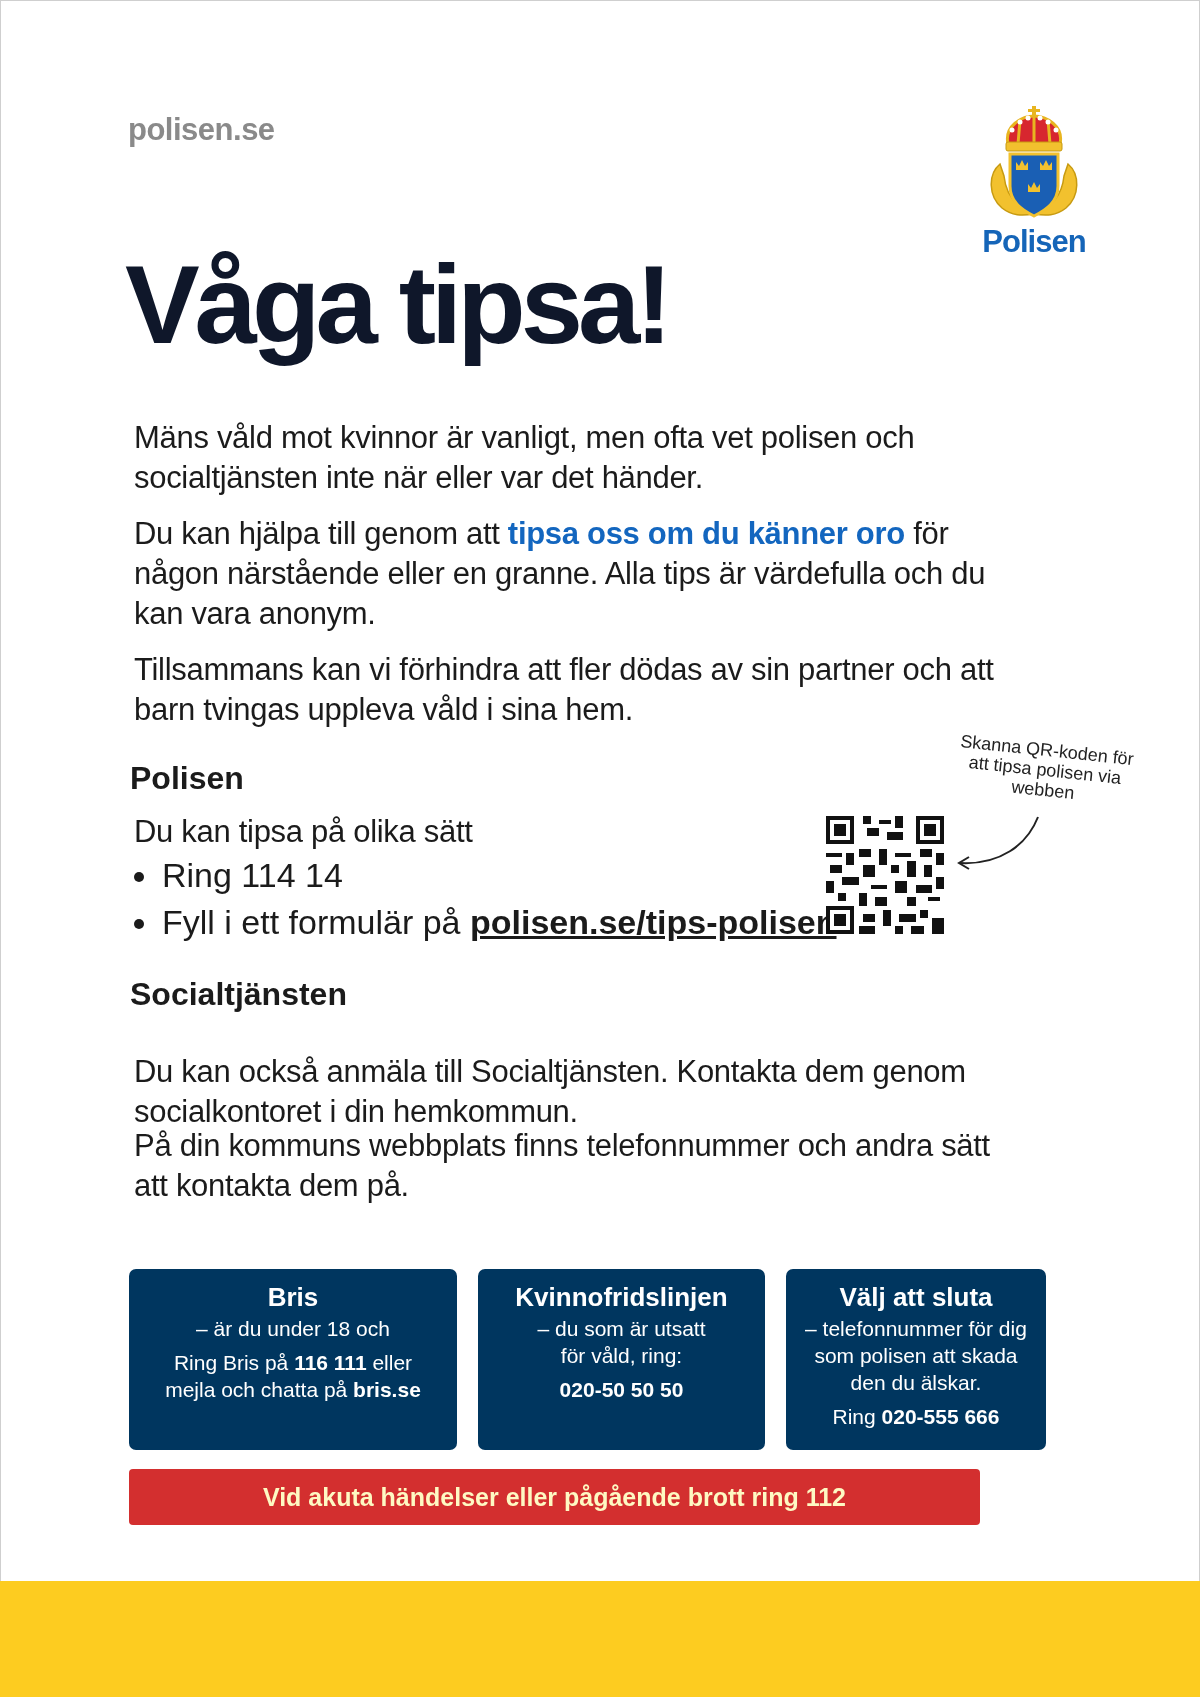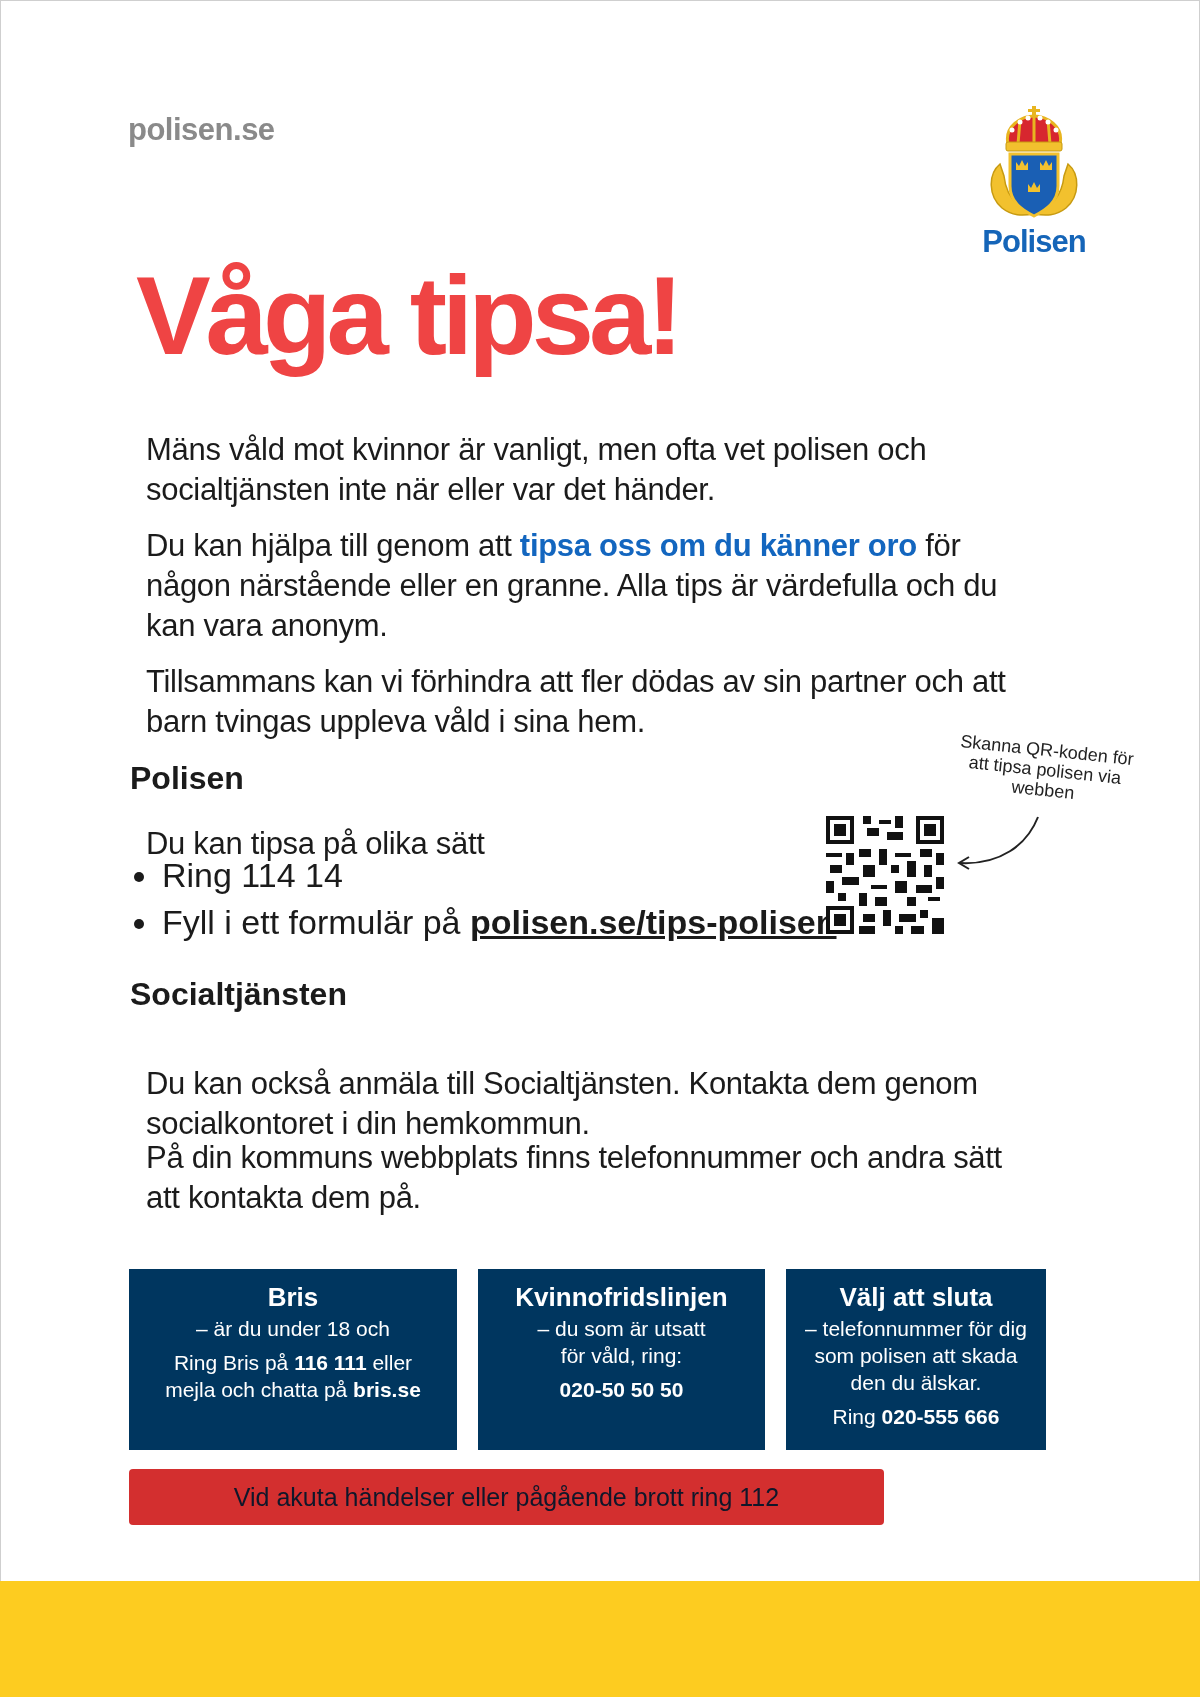--- a/index.html
+++ b/index.html
@@ -4,36 +4,36 @@
 <style>
   html, body { margin: 0; padding: 0; }
   body {
     width: 1200px; height: 1697px; position: relative; overflow: hidden;
     background: #ffffff; font-family: "Liberation Sans", "DejaVu Sans", sans-serif; color: #1b1b1b;
   }
   .frame { position: absolute; inset: 0; border: 1px solid #cfcfcf; box-sizing: border-box; pointer-events: none; }
   .site { position: absolute; left: 128px; top: 112px; font-size: 31px; font-weight: 700; color: #8a8a8a; letter-spacing: -0.5px; }
   .logo { position: absolute; left: 974px; top: 104px; width: 120px; text-align: center; }
   .logo-word { display: block; margin-top: -4px; font-size: 31px; font-weight: 700; color: #1565b8; letter-spacing: -1px; }
-  .title { position: absolute; left: 124px; top: 248px; margin: 12px; font-size: 112px; font-weight: 700; color: #ef4444; letter-spacing: -5px; line-height: 1; }
-  .body-p { position: absolute; left: 130px; width: 860px; margin: 16px; font-size: 31px; line-height: 40px; color: #1b1b1b; letter-spacing: -0.3px; }
+  .title { position: absolute; left: 124px; top: 248px; margin: 1px; font-size: 112px; font-weight: 700; color: #0f172a; letter-spacing: -5px; line-height: 1; }
+  .body-p { position: absolute; left: 130px; width: 860px; margin: 4px; font-size: 31px; line-height: 40px; color: #1b1b1b; letter-spacing: -0.3px; }
   .hl { color: #1366bf; font-weight: 700; }
   .h2 { position: absolute; left: 130px; margin: 0; font-size: 32px; font-weight: 700; color: #1b1b1b; }
   .bullets { position: absolute; left: 130px; top: 852px; margin: 0; padding: 0; list-style: none; font-size: 34px; line-height: 47px; }
   .bullets li { position: relative; padding-left: 32px; }
   .bullets li::before { content: ""; position: absolute; left: 4px; top: 20px; width: 10px; height: 10px; border-radius: 50%; background: #1b1b1b; }
   .b { font-weight: 700; text-decoration: underline; }
   .qr { position: absolute; left: 826px; top: 816px; width: 118px; height: 118px; }
   .qr-note { position: absolute; left: 950px; top: 740px; width: 190px; text-align: center; font-size: 18px; line-height: 20px; color: #222; transform: rotate(6deg); }
   .arrow { position: absolute; left: 955px; top: 815px; }
-  .card { position: absolute; top: 1269px; height: 181px; background: #00365f; color: #fff; border-radius: 0; text-align: center; box-sizing: border-box; padding-top: 12px; }
+  .card { position: absolute; top: 1269px; height: 181px; background: #00365f; color: #fff; border-radius: 7px; text-align: center; box-sizing: border-box; padding-top: 12px; }
   .card-title { font-size: 26px; font-weight: 700; line-height: 32px; margin: 0 0 2px 0; }
   .card-line { font-size: 21px; line-height: 27px; margin: 0; }
   .card-gap { margin-top: 7px; }
-  .alert { position: absolute; left: 129px; top: 1469px; width: 755px; height: 56px; background: #d32f2f; border-radius: 4px; color: #0f172a; font-size: 25px; font-weight: 400; text-align: center; line-height: 56px; }
+  .alert { position: absolute; left: 129px; top: 1469px; width: 851px; height: 56px; background: #d32f2f; border-radius: 4px; color: #fef9c3; font-size: 25px; font-weight: 700; text-align: center; line-height: 56px; }
   .footer-band { position: absolute; left: 0; top: 1581px; width: 1200px; height: 116px; background: #fdcc20; }
 </style>
 </head>
 <body>
 
 <div class="frame"></div>
 
 <div class="site">polisen.se</div>
 
 <div class="logo">

